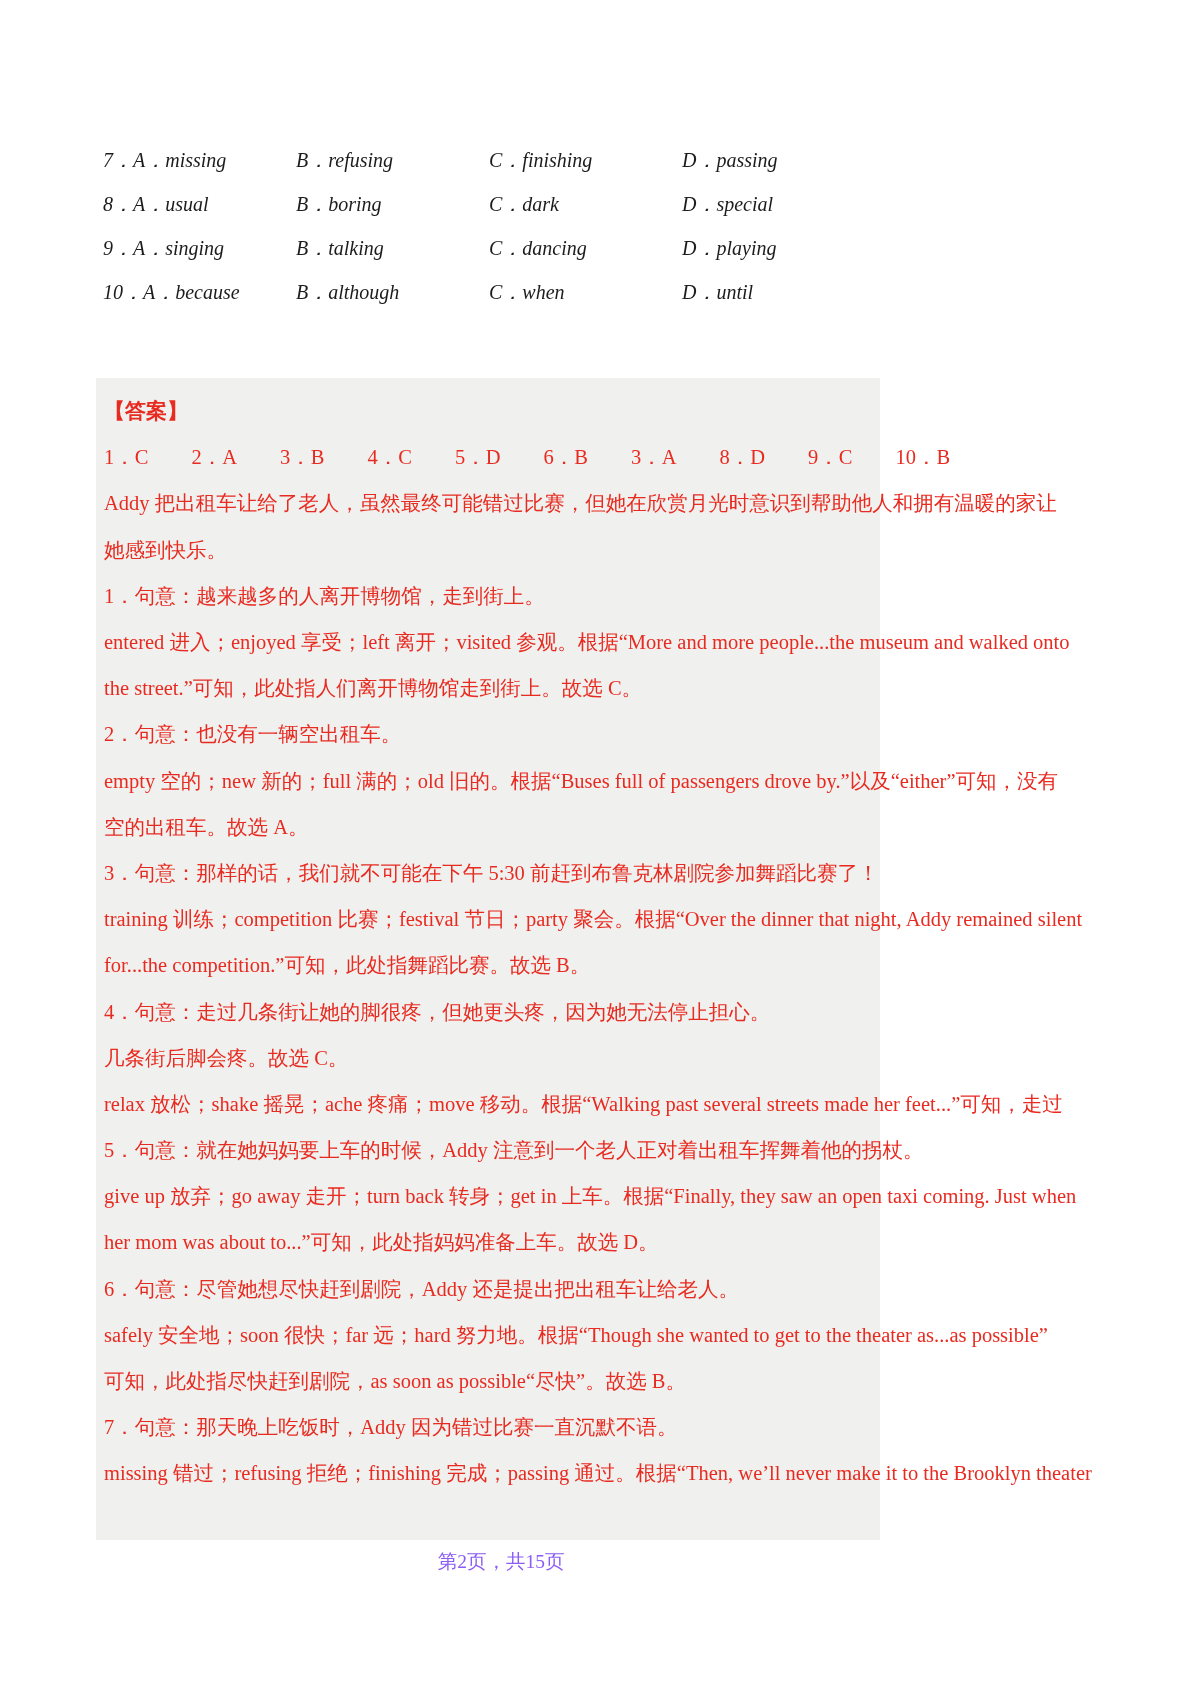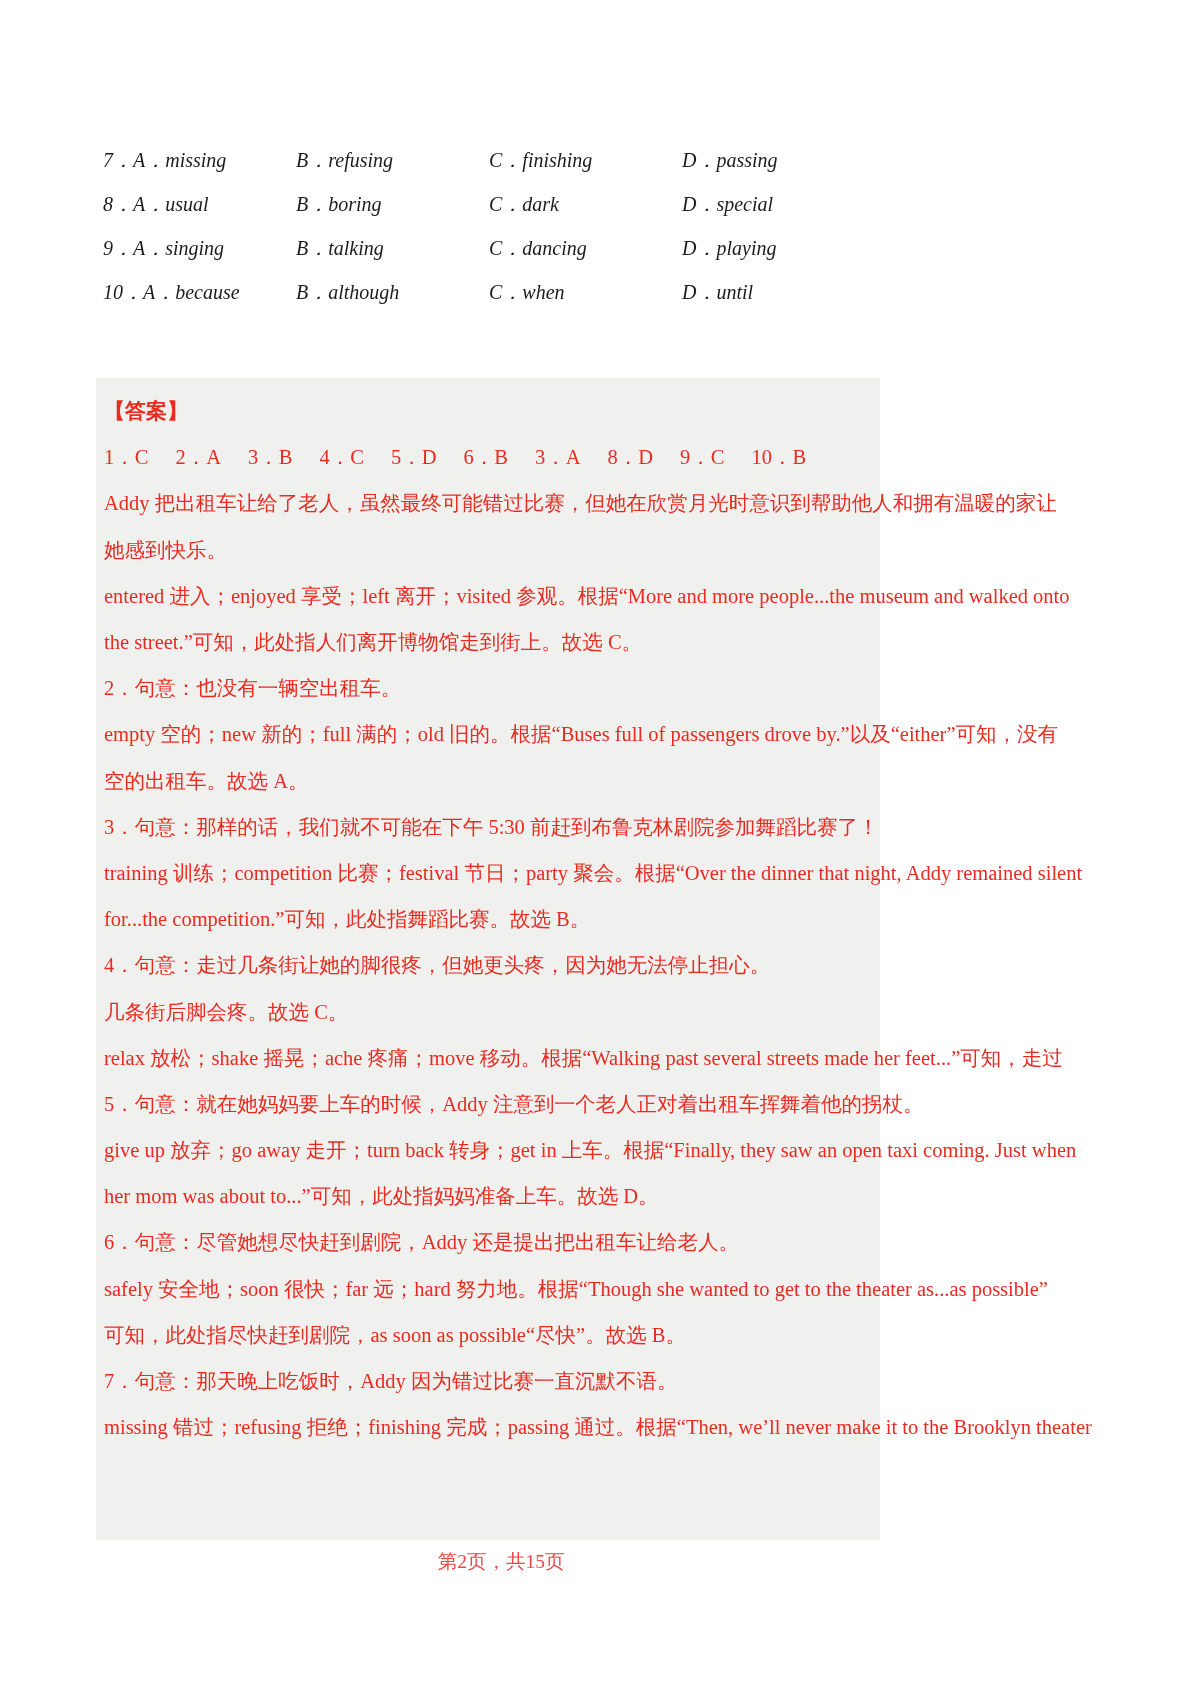--- a/index.html
+++ b/index.html
@@ -31,44 +31,45 @@
     padding:10px 6px 0 8px;
     color:#e82b21;
   }
   .line {
     height:46.2px;
     display:flex; align-items:center;
     font-size:20.5px;
     white-space:pre;
   }
   .line.header { font-weight:bold; font-size:21px; }
-  .answers-row { gap:27px; }
+  .answers-row { gap:43px; }
   .answers-row span { display:inline-block; }
   
   .footer {
     position:absolute; left:0; top:1548px; width:1002px;
-    text-align:center; font-size:19.5px; color:#ef4444;
+    text-align:center; font-size:19.5px; color:#8b5cf6;
   }
 </style>
 </head>
 <body>
 
 <div class="questions">
     <div class="q-row"><span>7．A．missing</span><span>B．refusing</span><span>C．finishing</span><span>D．passing</span></div>
     <div class="q-row"><span>8．A．usual</span><span>B．boring</span><span>C．dark</span><span>D．special</span></div>
     <div class="q-row"><span>9．A．singing</span><span>B．talking</span><span>C．dancing</span><span>D．playing</span></div>
     <div class="q-row"><span>10．A．because</span><span>B．although</span><span>C．when</span><span>D．until</span></div>
   </div>
 
 <div class="answer-panel">
   <div class="line header">【答案】</div>
   <div class="line answers-row"><span>1．C</span><span>2．A</span><span>3．B</span><span>4．C</span><span>5．D</span><span>6．B</span><span>3．A</span><span>8．D</span><span>9．C</span><span>10．B</span></div>
   <div>
       <div class="line">Addy 把出租车让给了老人，虽然最终可能错过比赛，但她在欣赏月光时意识到帮助他人和拥有温暖的家让</div>
       <div class="line">她感到快乐。</div>
+      <div class="line">1．句意：越来越多的人离开博物馆，走到街上。</div>
       <div class="line">entered 进入；enjoyed 享受；left 离开；visited 参观。根据“More and more people...the museum and walked onto</div>
       <div class="line">the street.”可知，此处指人们离开博物馆走到街上。故选 C。</div>
       <div class="line">2．句意：也没有一辆空出租车。</div>
       <div class="line">empty 空的；new 新的；full 满的；old 旧的。根据“Buses full of passengers drove by.”以及“either”可知，没有</div>
       <div class="line">空的出租车。故选 A。</div>
       <div class="line">3．句意：那样的话，我们就不可能在下午 5:30 前赶到布鲁克林剧院参加舞蹈比赛了！</div>
       <div class="line">training 训练；competition 比赛；festival 节日；party 聚会。根据“Over the dinner that night, Addy remained silent</div>
       <div class="line">for...the competition.”可知，此处指舞蹈比赛。故选 B。</div>
       <div class="line">4．句意：走过几条街让她的脚很疼，但她更头疼，因为她无法停止担心。</div>
       <div class="line">几条街后脚会疼。故选 C。</div>

